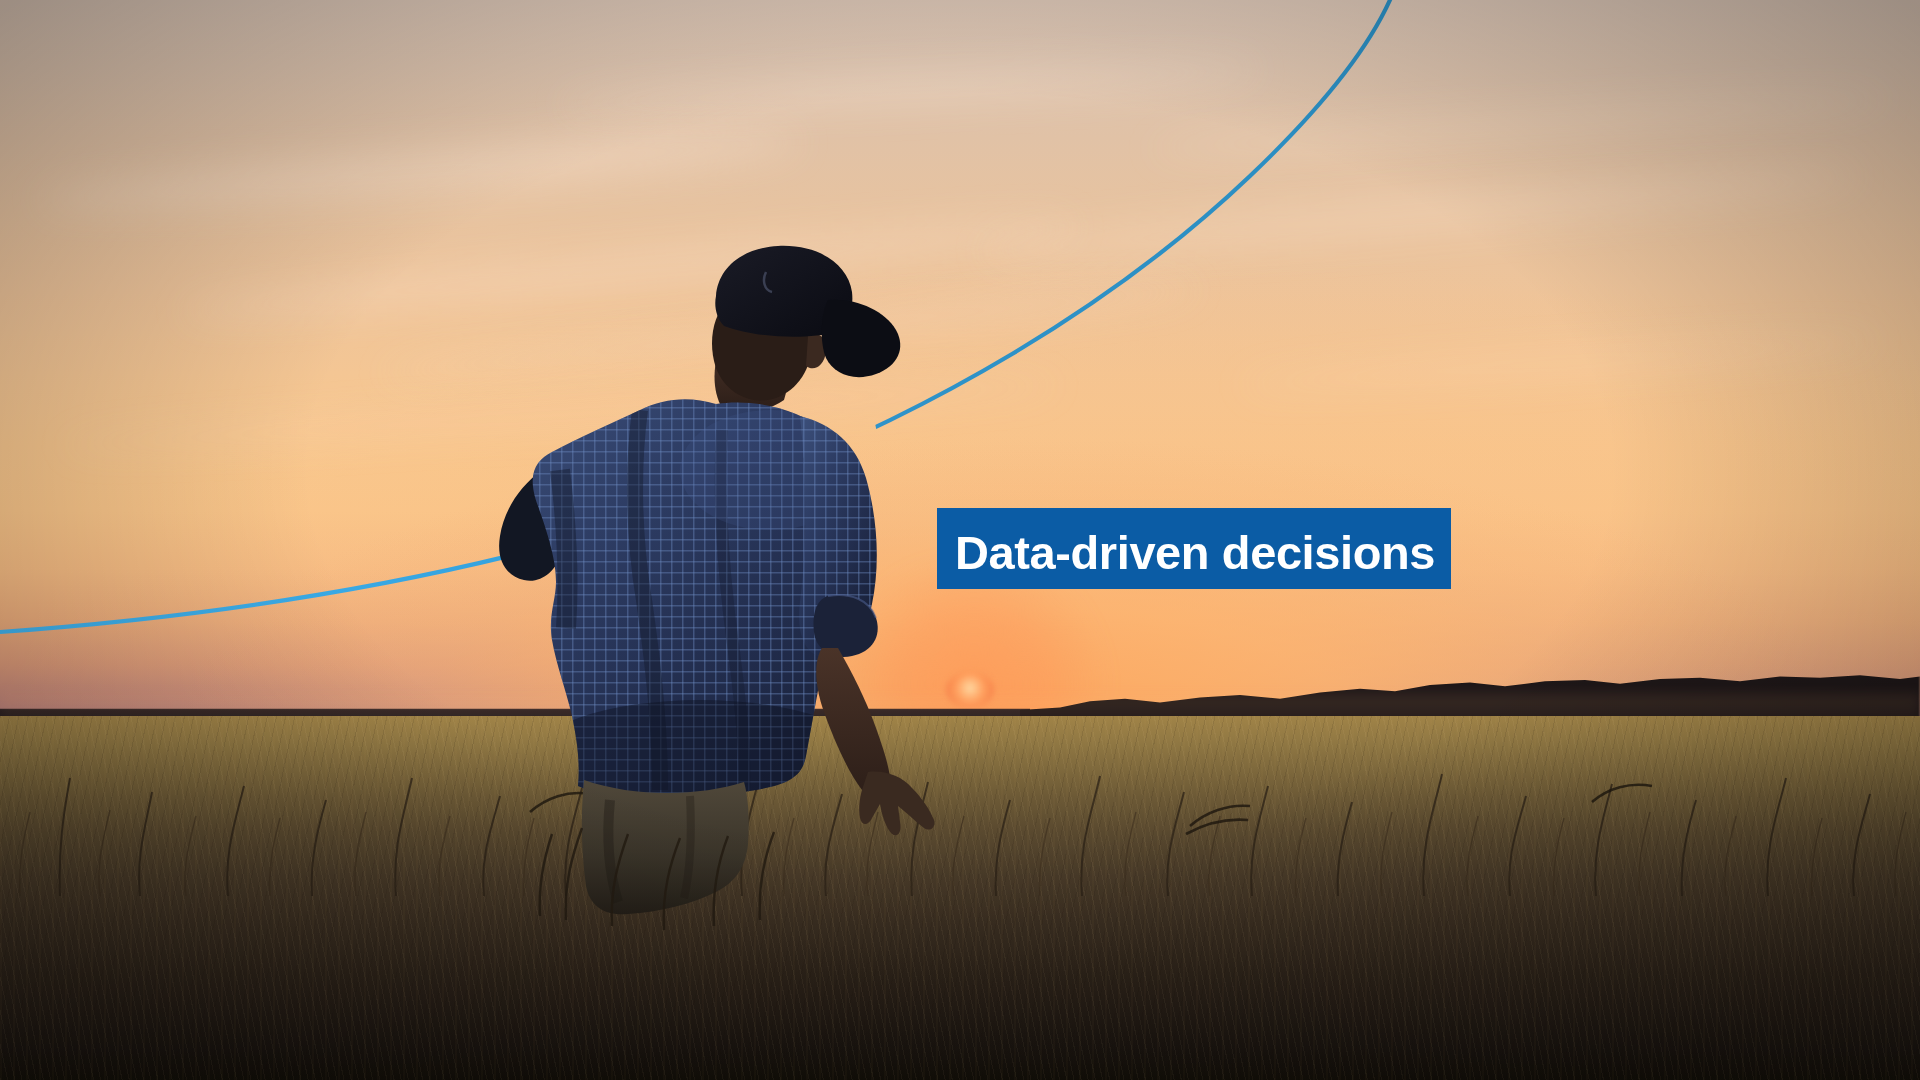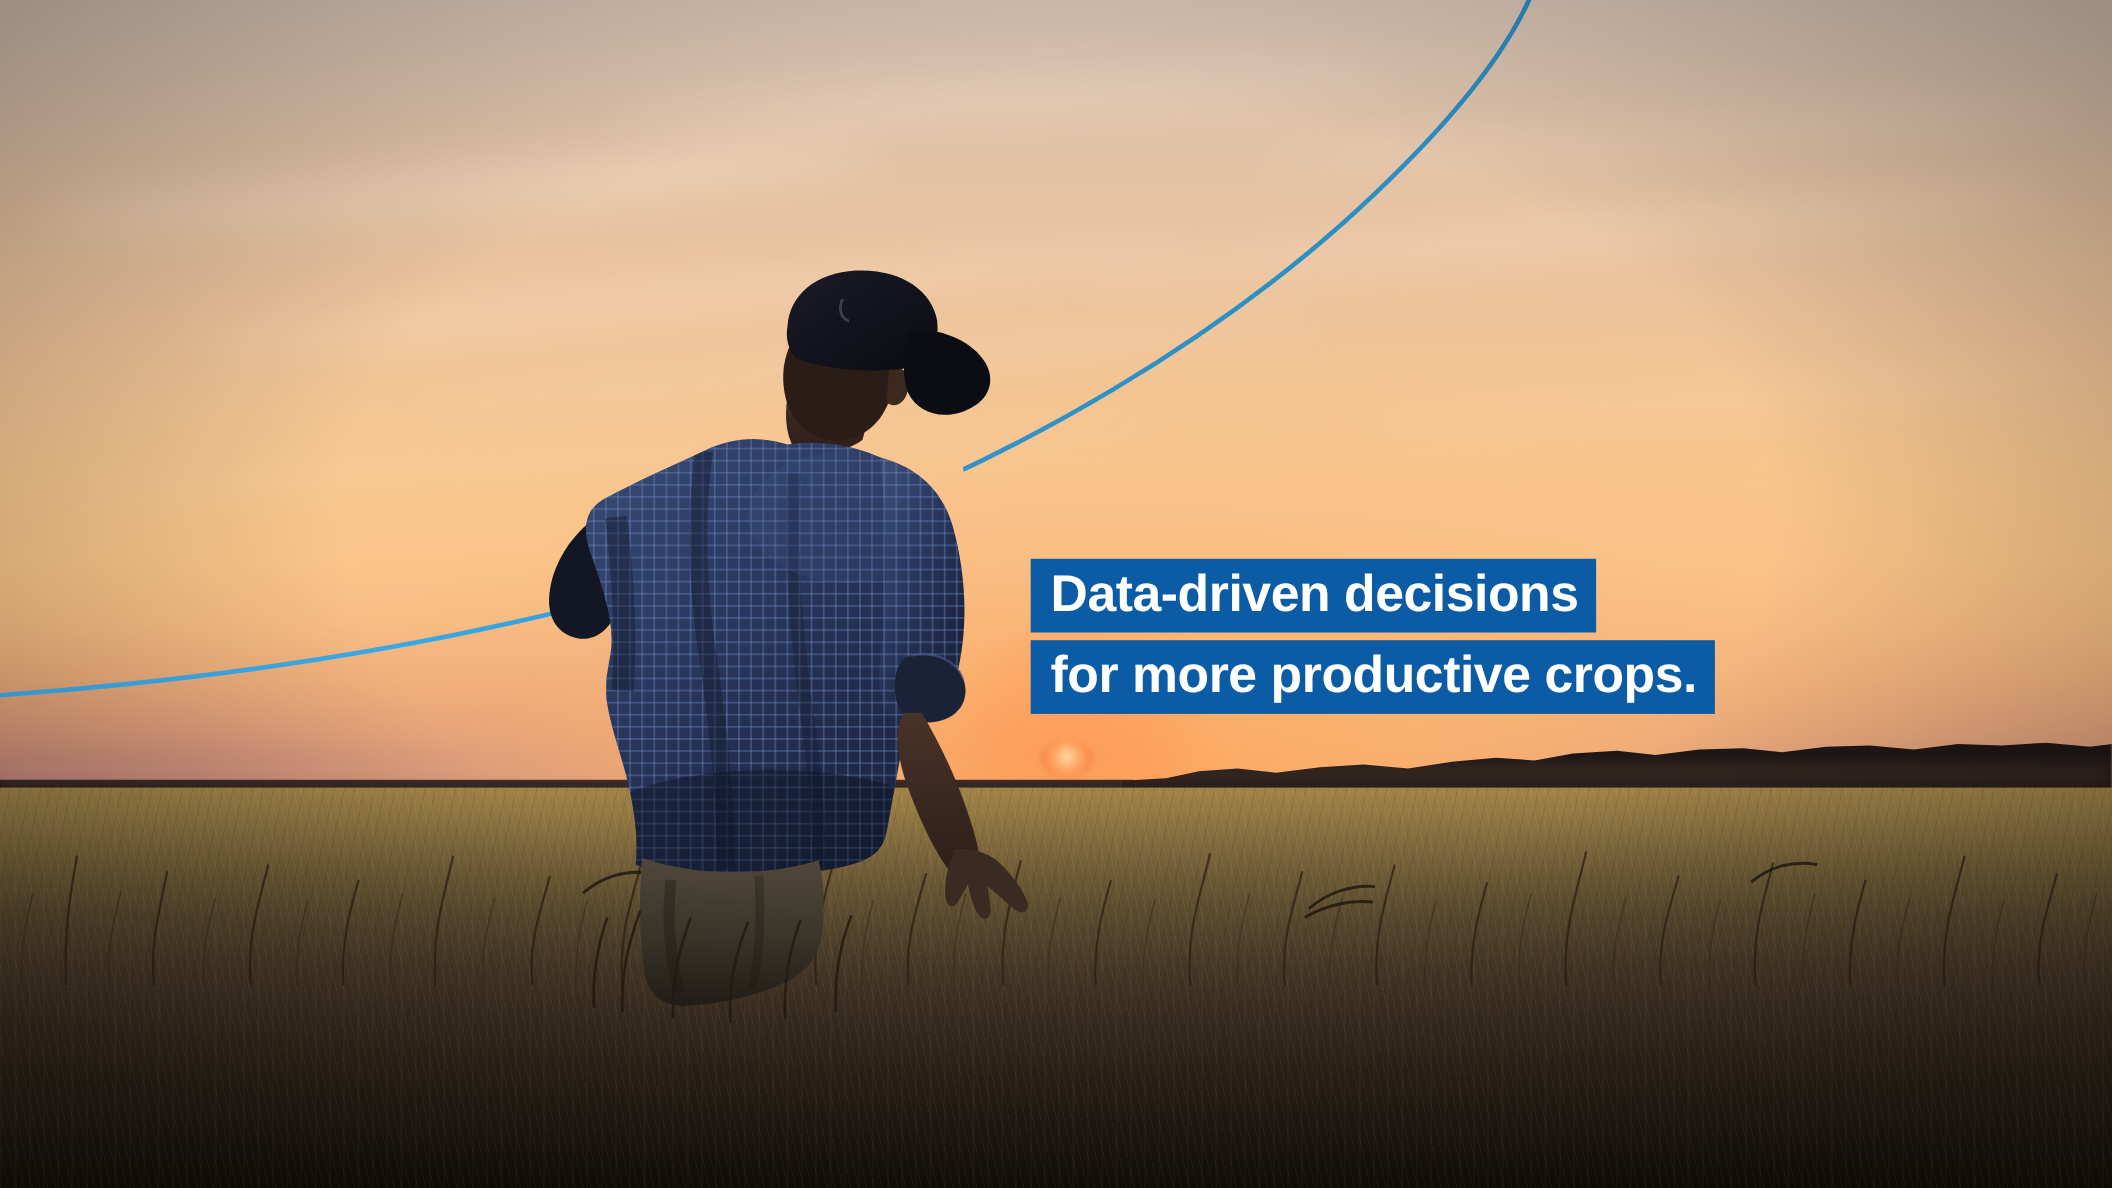--- a/index.html
+++ b/index.html
@@ -205,21 +205,21 @@
     gap: 7px;
   }
   .headline-line {
     background: #0b5ca5;
     color: #ffffff;
     font-family: "Liberation Sans", sans-serif;
     font-weight: bold;
     font-size: 47px;
     line-height: 1.0;
     letter-spacing: -0.4px;
-    padding: 7px 16px 13px 18px;
+    padding: 21px 16px 13px 18px;
     white-space: nowrap;
     box-sizing: border-box;
   }
 </style>
 </head>
 <body>
 
 <div class="hero">
 
   <div class="sky"></div>
@@ -471,16 +471,15 @@
       <path d="M 714 926 C 712 890, 718 862, 728 836"></path>
       <path d="M 760 920 C 758 886, 764 858, 774 832"></path>
       <path d="M 540 916 C 538 884, 544 858, 552 834"></path>
     </g>
   </svg>
 
   <div class="field-vignette"></div>
 
   <div class="headline">
     <div class="headline-line">Data-driven decisions</div>
-    <div class="headline-line">for more productive crops.</div>
   </div>
 
 </div>
 
 </body></html>

